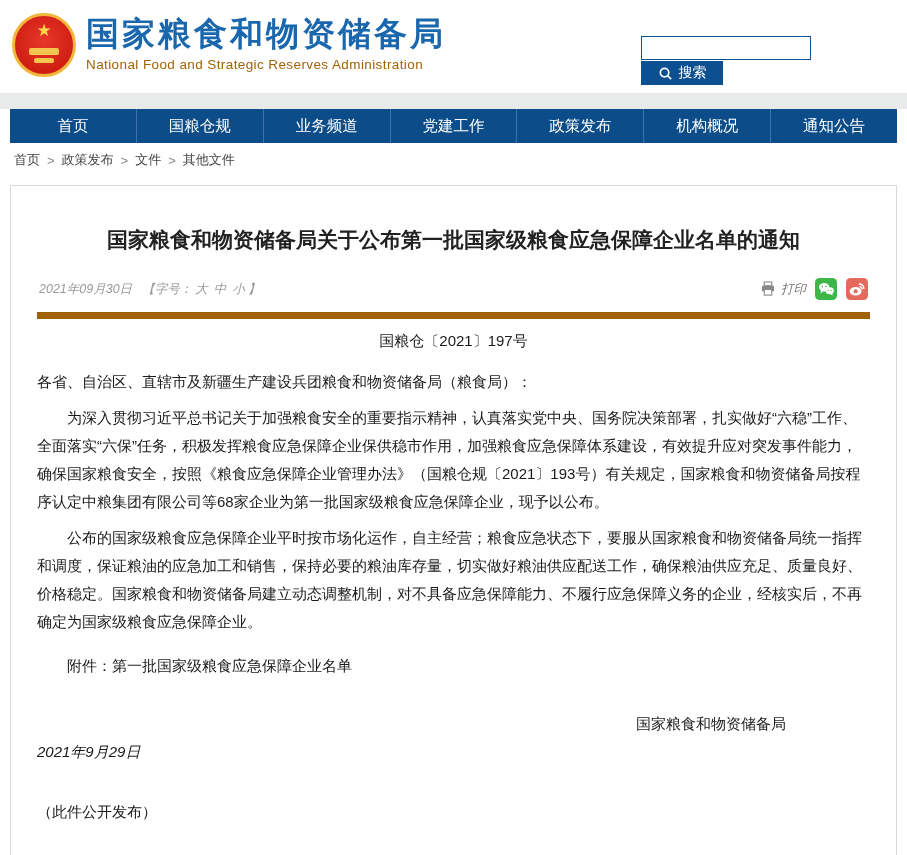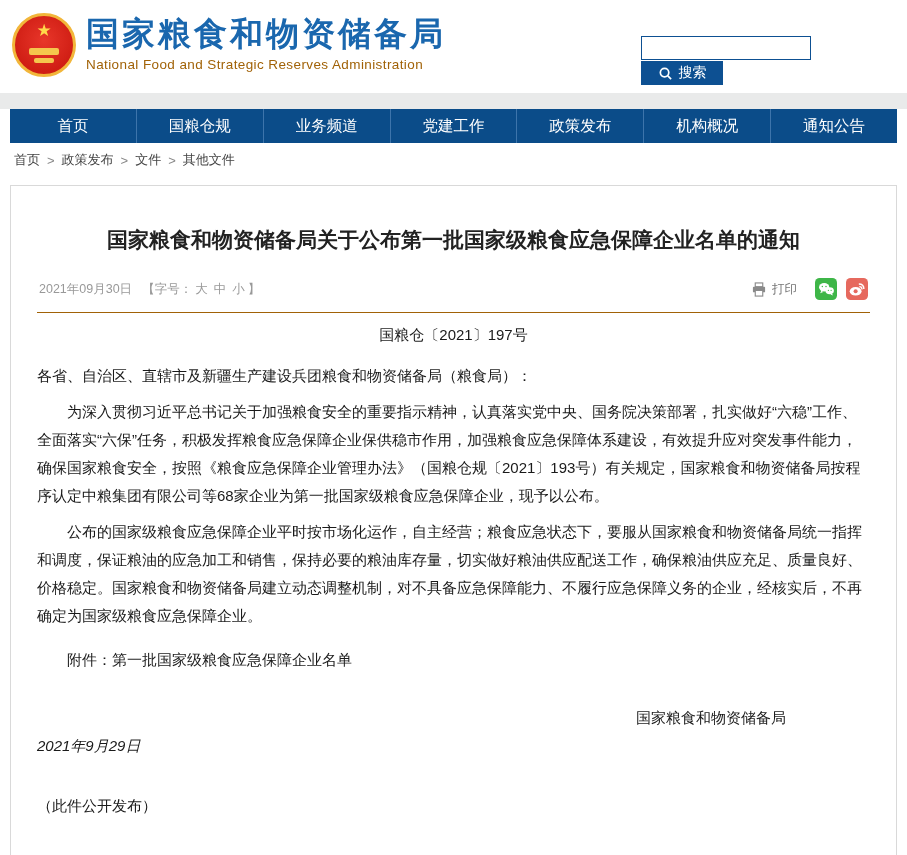--- a/index.html
+++ b/index.html
@@ -34,25 +34,25 @@
   .breadcrumb-bar { height:34px; display:flex; align-items:center; padding-left:14px; background:#fff;
                     font-size:13px; color:#444; }
   .crumb { cursor:pointer; }
   .crumb-sep { margin:0 7px; color:#888; }
 
   
   .content-wrap { padding:8px 10px 14px; background:#fff; }
   .doc-box { border:1px solid #d9d9d9; background:#fff; padding:16px 26px 40px; min-height:553px; }
   .doc-title { text-align:center; font-size:21px; font-weight:bold; color:#222; margin:24px 6px 24px; }
   .meta-row { display:flex; justify-content:space-between; align-items:center; color:#999;
-              font-size:12.5px; padding:0 2px 12px; border-bottom:1px solid #a16207; }
+              font-size:12.5px; padding:0 2px 12px; border-bottom:7px solid #a16207;font-style:italic; }
   .meta-left { display:flex; align-items:center; gap:10px; }
   .fs-opt { margin:0 3px; cursor:pointer; }
   .meta-right { display:flex; align-items:center; gap:9px; color:#777; }
-  .print-btn { display:flex; align-items:center; gap:5px; color:#777; cursor:pointer; margin-right:9px; }
+  .print-btn { display:flex; gap:5px; color:#777; cursor:pointer; }
   .share-ic { width:22px; height:22px; display:block; cursor:pointer; }
 
   .doc-body { font-size:15px; color:#1a1a1a; line-height:28px; }
   .doc-number { text-align:center; margin-top:8px; }
   .salutation { margin-top:13px; }
   .doc-body p.para { text-indent:2em; margin-top:8px; }
   .attachment { text-indent:2em; margin-top:16px; }
   .signer { text-align:right; padding-right:84px; margin-top:30px; }
   .sign-date { text-align:left; padding-right:102px;font-style:italic; }
   .public-note { margin-top:32px; }

